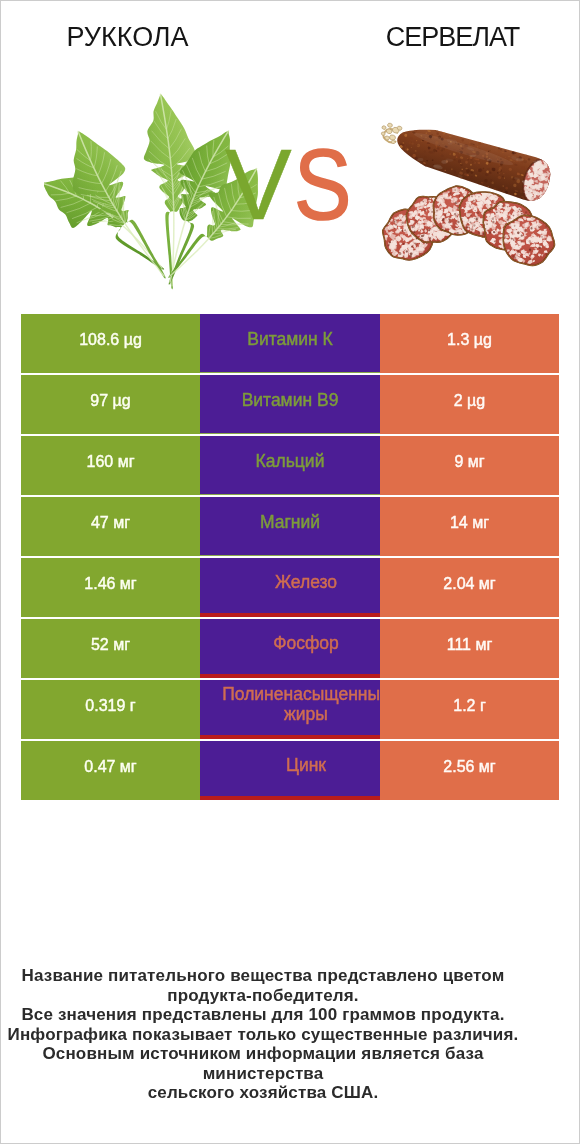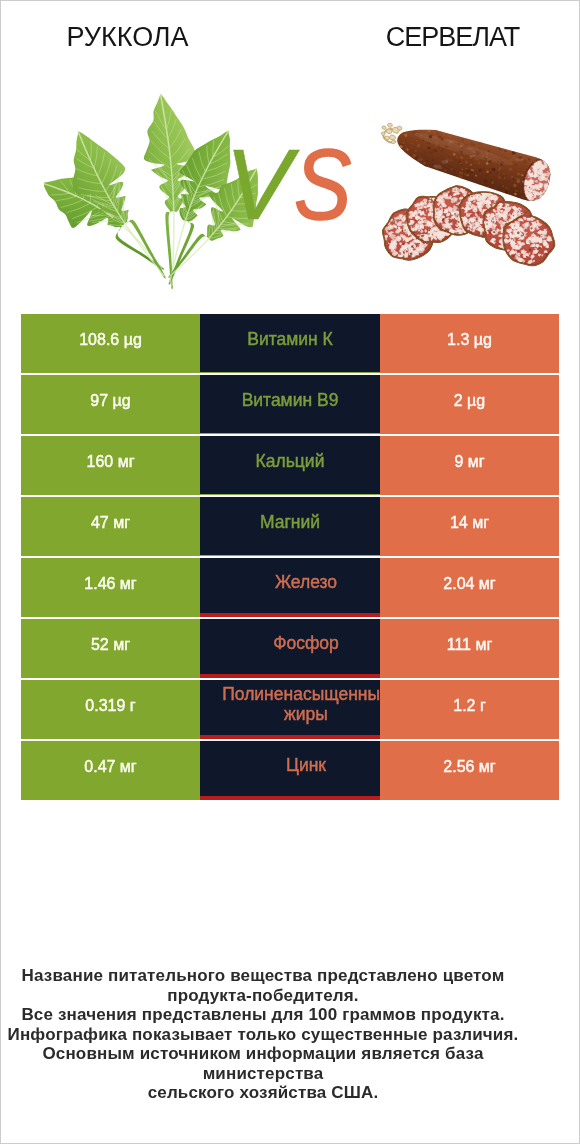--- a/index.html
+++ b/index.html
@@ -1,34 +1,34 @@
 <!DOCTYPE html>
 <html><head>
 <meta charset="utf-8">
 <style>
   html,body{margin:0;padding:0;background:#fff;}
   body{width:580px;height:1144px;font-family:"Liberation Sans",sans-serif;}
   .page{position:relative;width:578px;height:1142px;border:1px solid #cccccc;background:#fff;overflow:hidden;}
   .title{position:absolute;top:21px;font-size:27px;line-height:31px;color:#151515;text-align:center;white-space:nowrap;}
   .t-left{left:0;width:253px;}
   .t-right{left:289px;width:325px;letter-spacing:-1px;}
-  .hero{position:absolute;left:0;top:76px;width:564px;height:220px;font-style:italic;}
+  .hero{position:absolute;left:0;top:76px;width:564px;height:220px;}
   .hero svg{position:absolute;}
   #arugSvg{left:43px;top:-17px;}
   #salSvg{left:377px;top:32px;}
   .vs{position:absolute;left:224px;top:57px;width:150px;height:100px;font-size:0;}
   .vs span{font-family:"Liberation Sans",sans-serif;font-size:100px;line-height:100px;font-weight:400;letter-spacing:0px;}
   .vs-v{color:#7aa72e;-webkit-text-stroke:0.5px #7aa72e;}
   .vs-s{color:#e06e49;display:inline-block;transform:scaleX(0.86);transform-origin:left center;margin-left:2px;-webkit-text-stroke:1.6px #e06e49;}
   .table{position:absolute;left:20px;top:313px;width:538px;}
   .row{position:relative;height:59px;margin-bottom:2px;}
   .cell{position:absolute;top:0;height:59px;display:flex;align-items:center;justify-content:center;box-sizing:border-box;text-align:center;}
   .cell span{position:relative;top:-4px;}
   .c-left{left:0;width:179px;background:#82a72f;color:#fdfff2;font-size:16px;font-weight:400;-webkit-text-stroke:0.45px #fdfff2;}
-  .c-mid{left:179px;width:180px;background:#0f172a;font-size:17.5px;font-weight:400;line-height:20px;}
+  .c-mid{left:179px;width:180px;background:#4c1d95;font-size:17.5px;font-weight:400;line-height:20px;}
   .c-right{left:359px;width:179px;background:#e06e49;color:#fffaf6;font-size:16px;font-weight:400;-webkit-text-stroke:0.45px #fffaf6;}
   .win-left .c-mid{border-bottom:1px solid #89a84b;color:#7d9c3a;-webkit-text-stroke:0.45px #7d9c3a;}
   .win-right .c-mid{border-bottom:4px solid #b91c1c;color:#cf6d50;padding-left:32px;-webkit-text-stroke:0.45px #cf6d50;}
   .footer{position:absolute;left:0;top:965px;width:524px;text-align:center;font-size:17px;line-height:19.5px;color:#2b2b2b;letter-spacing:0.16px;font-weight:bold;}
 </style>
 </head>
 <body>
 
 <div class="page">
 

